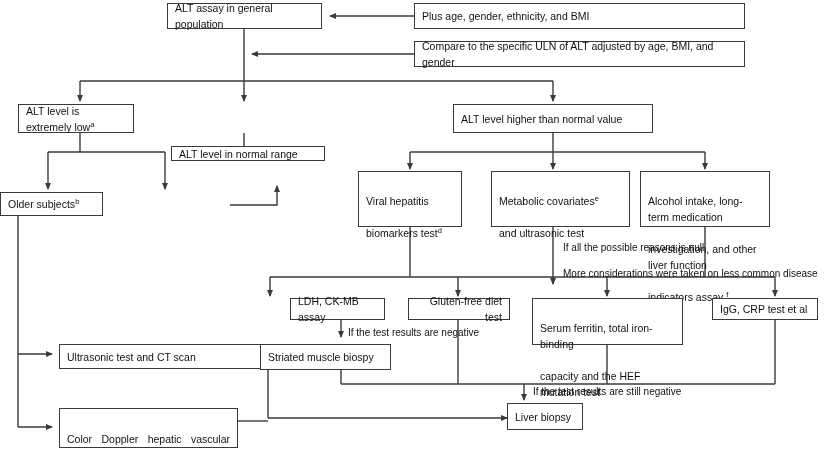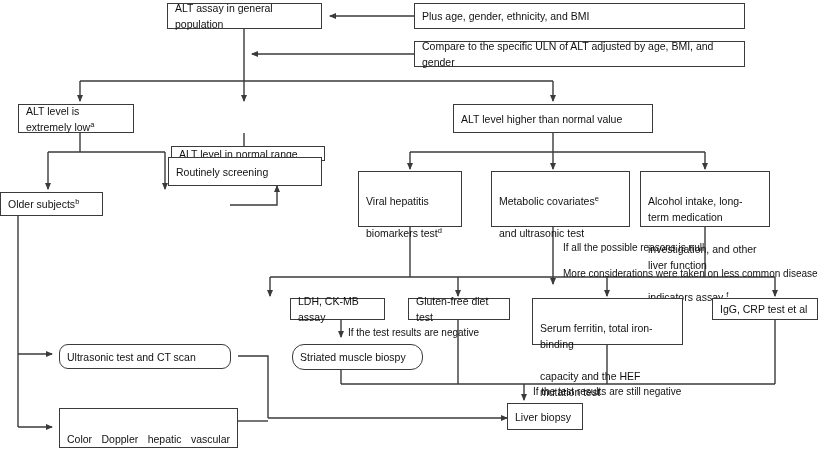--- a/index.html
+++ b/index.html
@@ -136,23 +136,20 @@
   </div>
 
   <div class="node" style="left:171px;top:104px;width:154px;height:15px;margin-top:42px;">
     <span>ALT level in normal range</span>
   </div>
 
   <div class="node" style="left:453px;top:104px;width:200px;height:29px;">
     <span>ALT level higher than normal value</span>
   </div>
 
-  <div class="node" style="left:168px;top:157px;width:154px;height:29px;">
-    <span>Routinely screening</span>
-  </div>
 
   <div class="node top" style="left:358px;top:171px;width:104px;height:56px;">
     <span>
       <span>Viral hepatitis</span><br>
       <span>biomarkers test</span><sup>d</sup>
     </span>
   </div>
 
   <div class="node top" style="left:491px;top:171px;width:139px;height:56px;">
     <span>
@@ -171,40 +168,40 @@
 
   <div class="node" style="left:0px;top:192px;width:103px;height:24px;">
     <span><span>Older subjects</span><sup>b</sup></span>
   </div>
 
 
   <div class="node" style="left:290px;top:298px;width:95px;height:22px;">
     <span>LDH, CK-MB assay</span>
   </div>
 
-  <div class="node" style="left:408px;top:298px;width:102px;height:22px;">
+  <div class="node" style="left:408px;top:298px;width:102px;height:22px;text-align:right;">
     <span>Gluten-free diet test</span>
   </div>
 
   <div class="node top" style="left:532px;top:298px;width:151px;height:47px;">
     <span>
       <span>Serum ferritin, total iron-binding</span><br>
       <span>capacity and the HEF mutation test</span>
     </span>
   </div>
 
   <div class="node" style="left:712px;top:298px;width:106px;height:22px;">
     <span>IgG, CRP test et al</span>
   </div>
 
-  <div class="node" style="left:59px;top:344px;width:172px;height:25px;border-radius:9px;">
+  <div class="node" style="left:59px;top:344px;width:208px;height:25px;">
     <span>Ultrasonic test and CT scan</span>
   </div>
 
-  <div class="node" style="left:292px;top:344px;width:131px;height:26px;border-radius:12px;">
+  <div class="node" style="left:260px;top:344px;width:131px;height:26px;">
     <span>Striated muscle biospy</span>
   </div>
 
   <div class="node just" style="left:59px;top:408px;width:179px;height:40px;">
     <span class="l1">Color Doppler hepatic vascular</span>
     
   </div>
 
   <div class="node" style="left:507px;top:403px;width:76px;height:27px;">
     <span>Liver biopsy</span>

